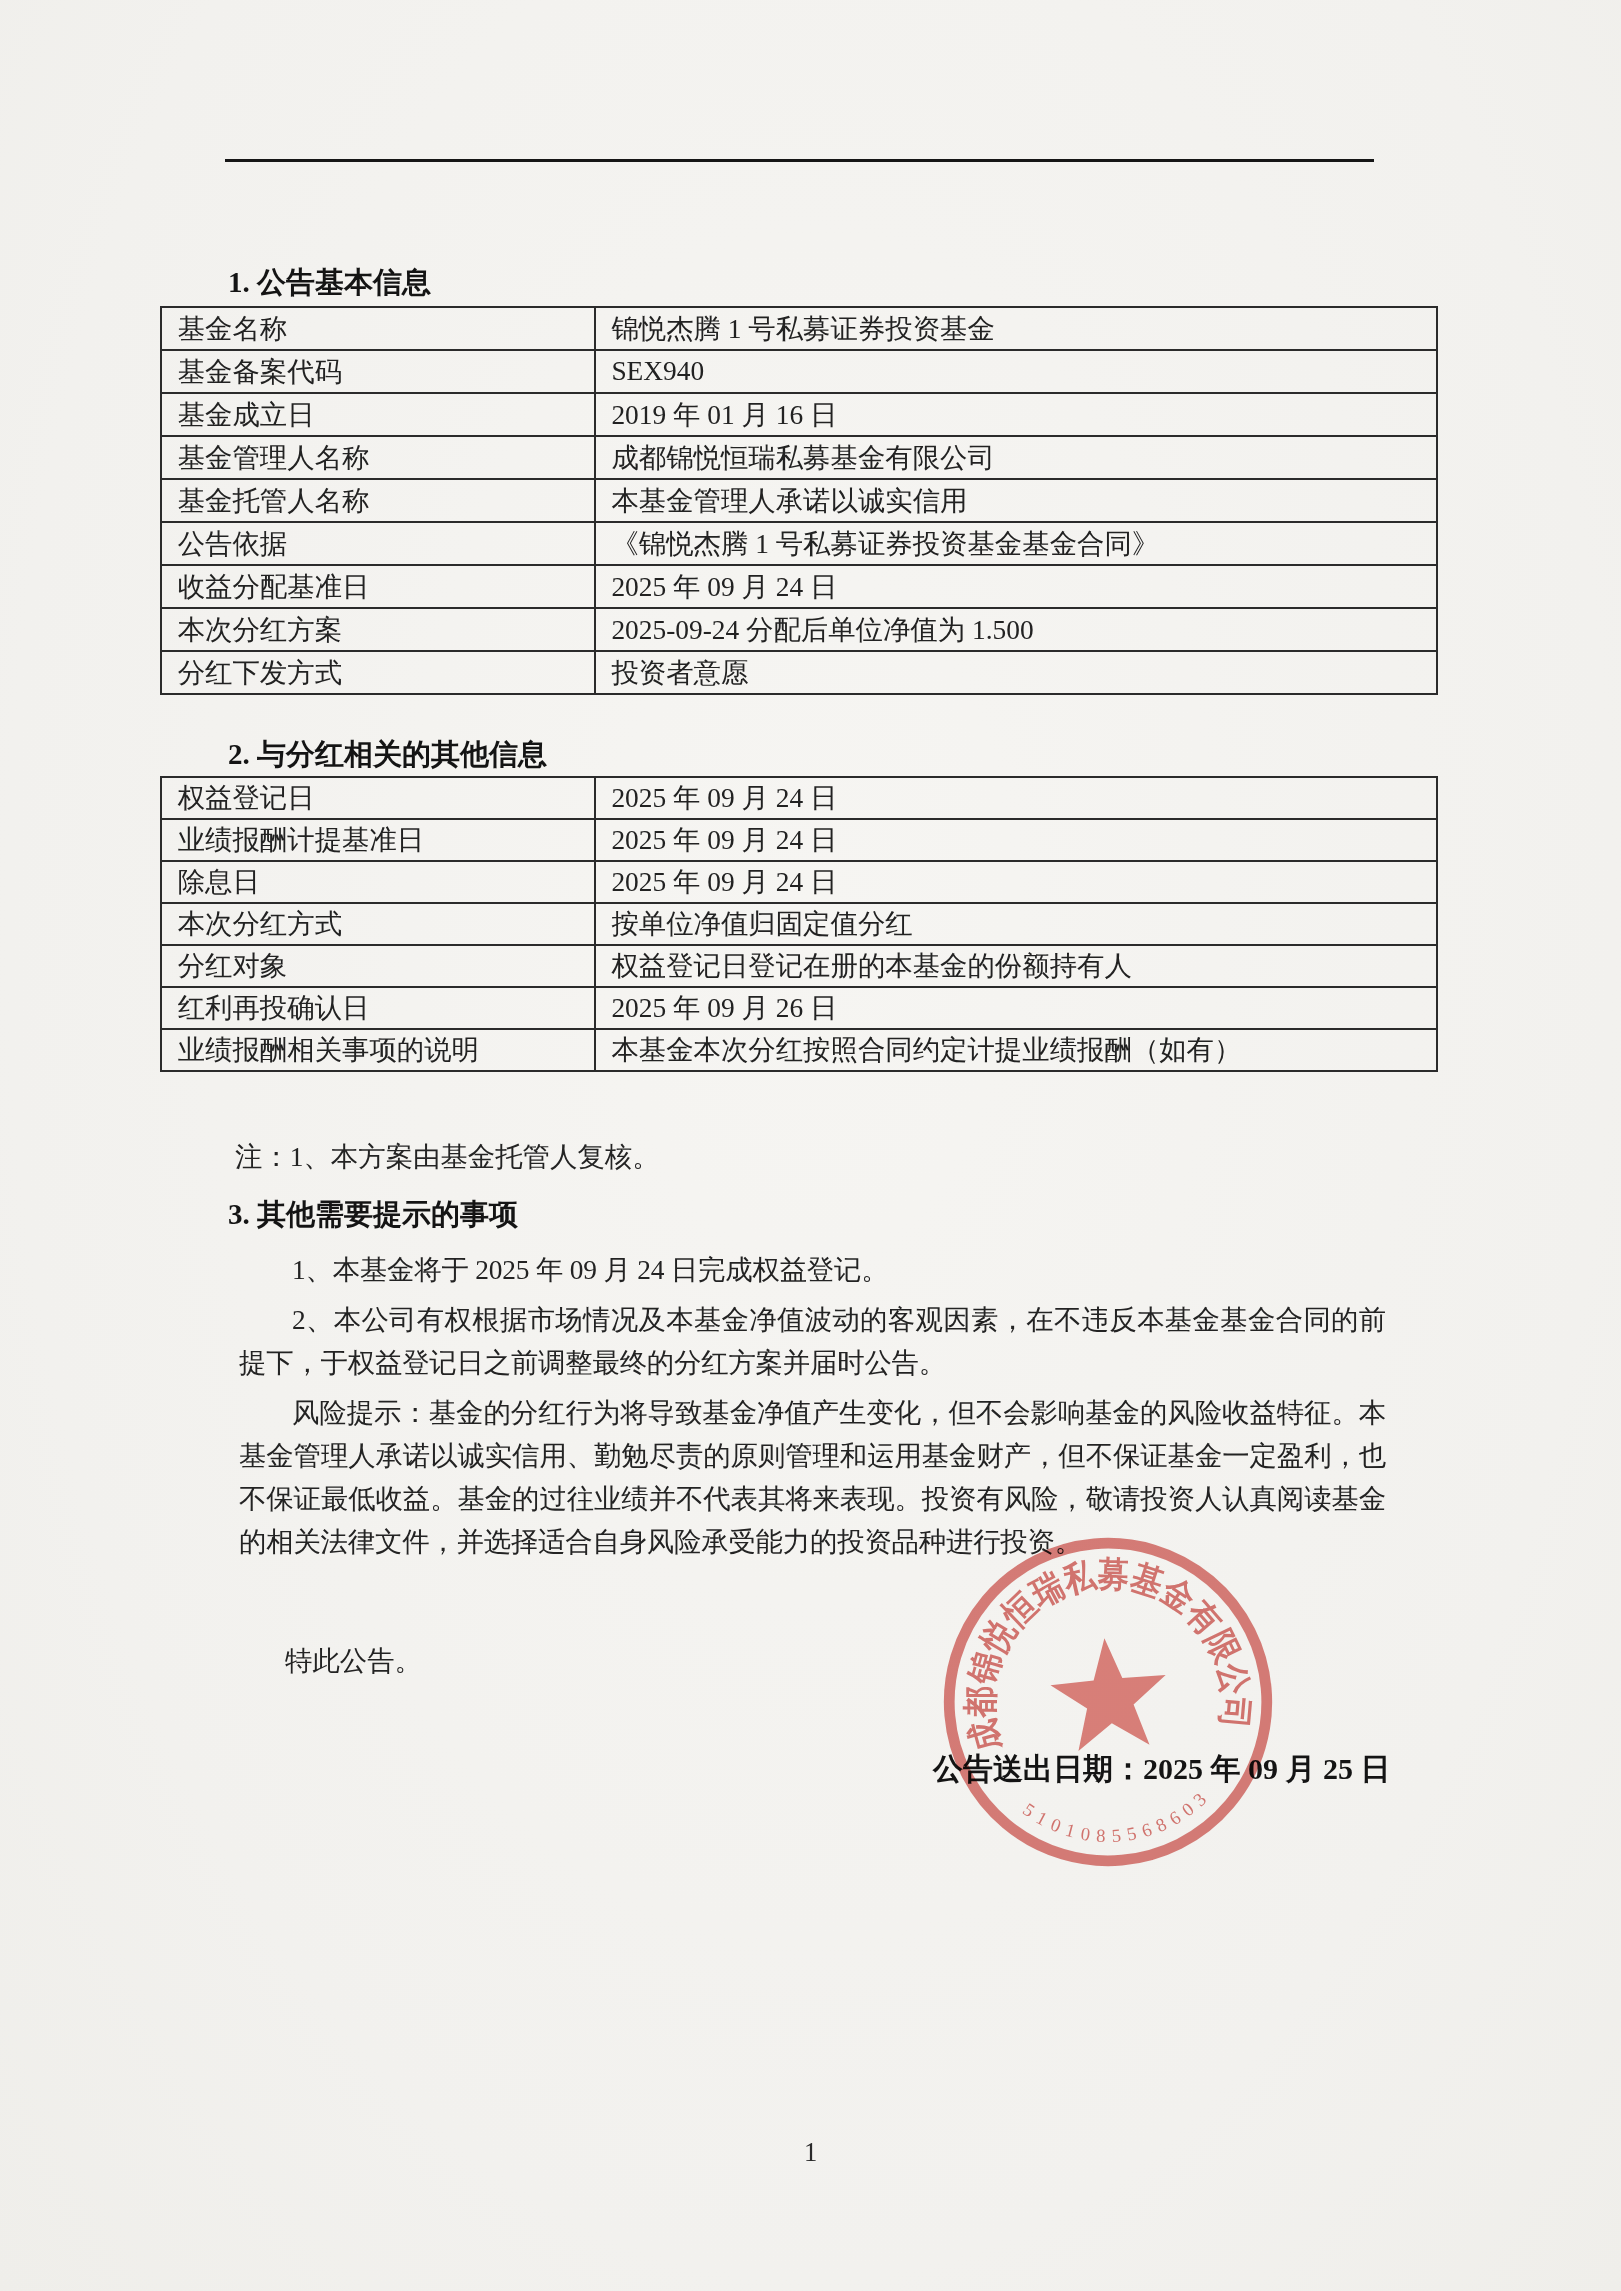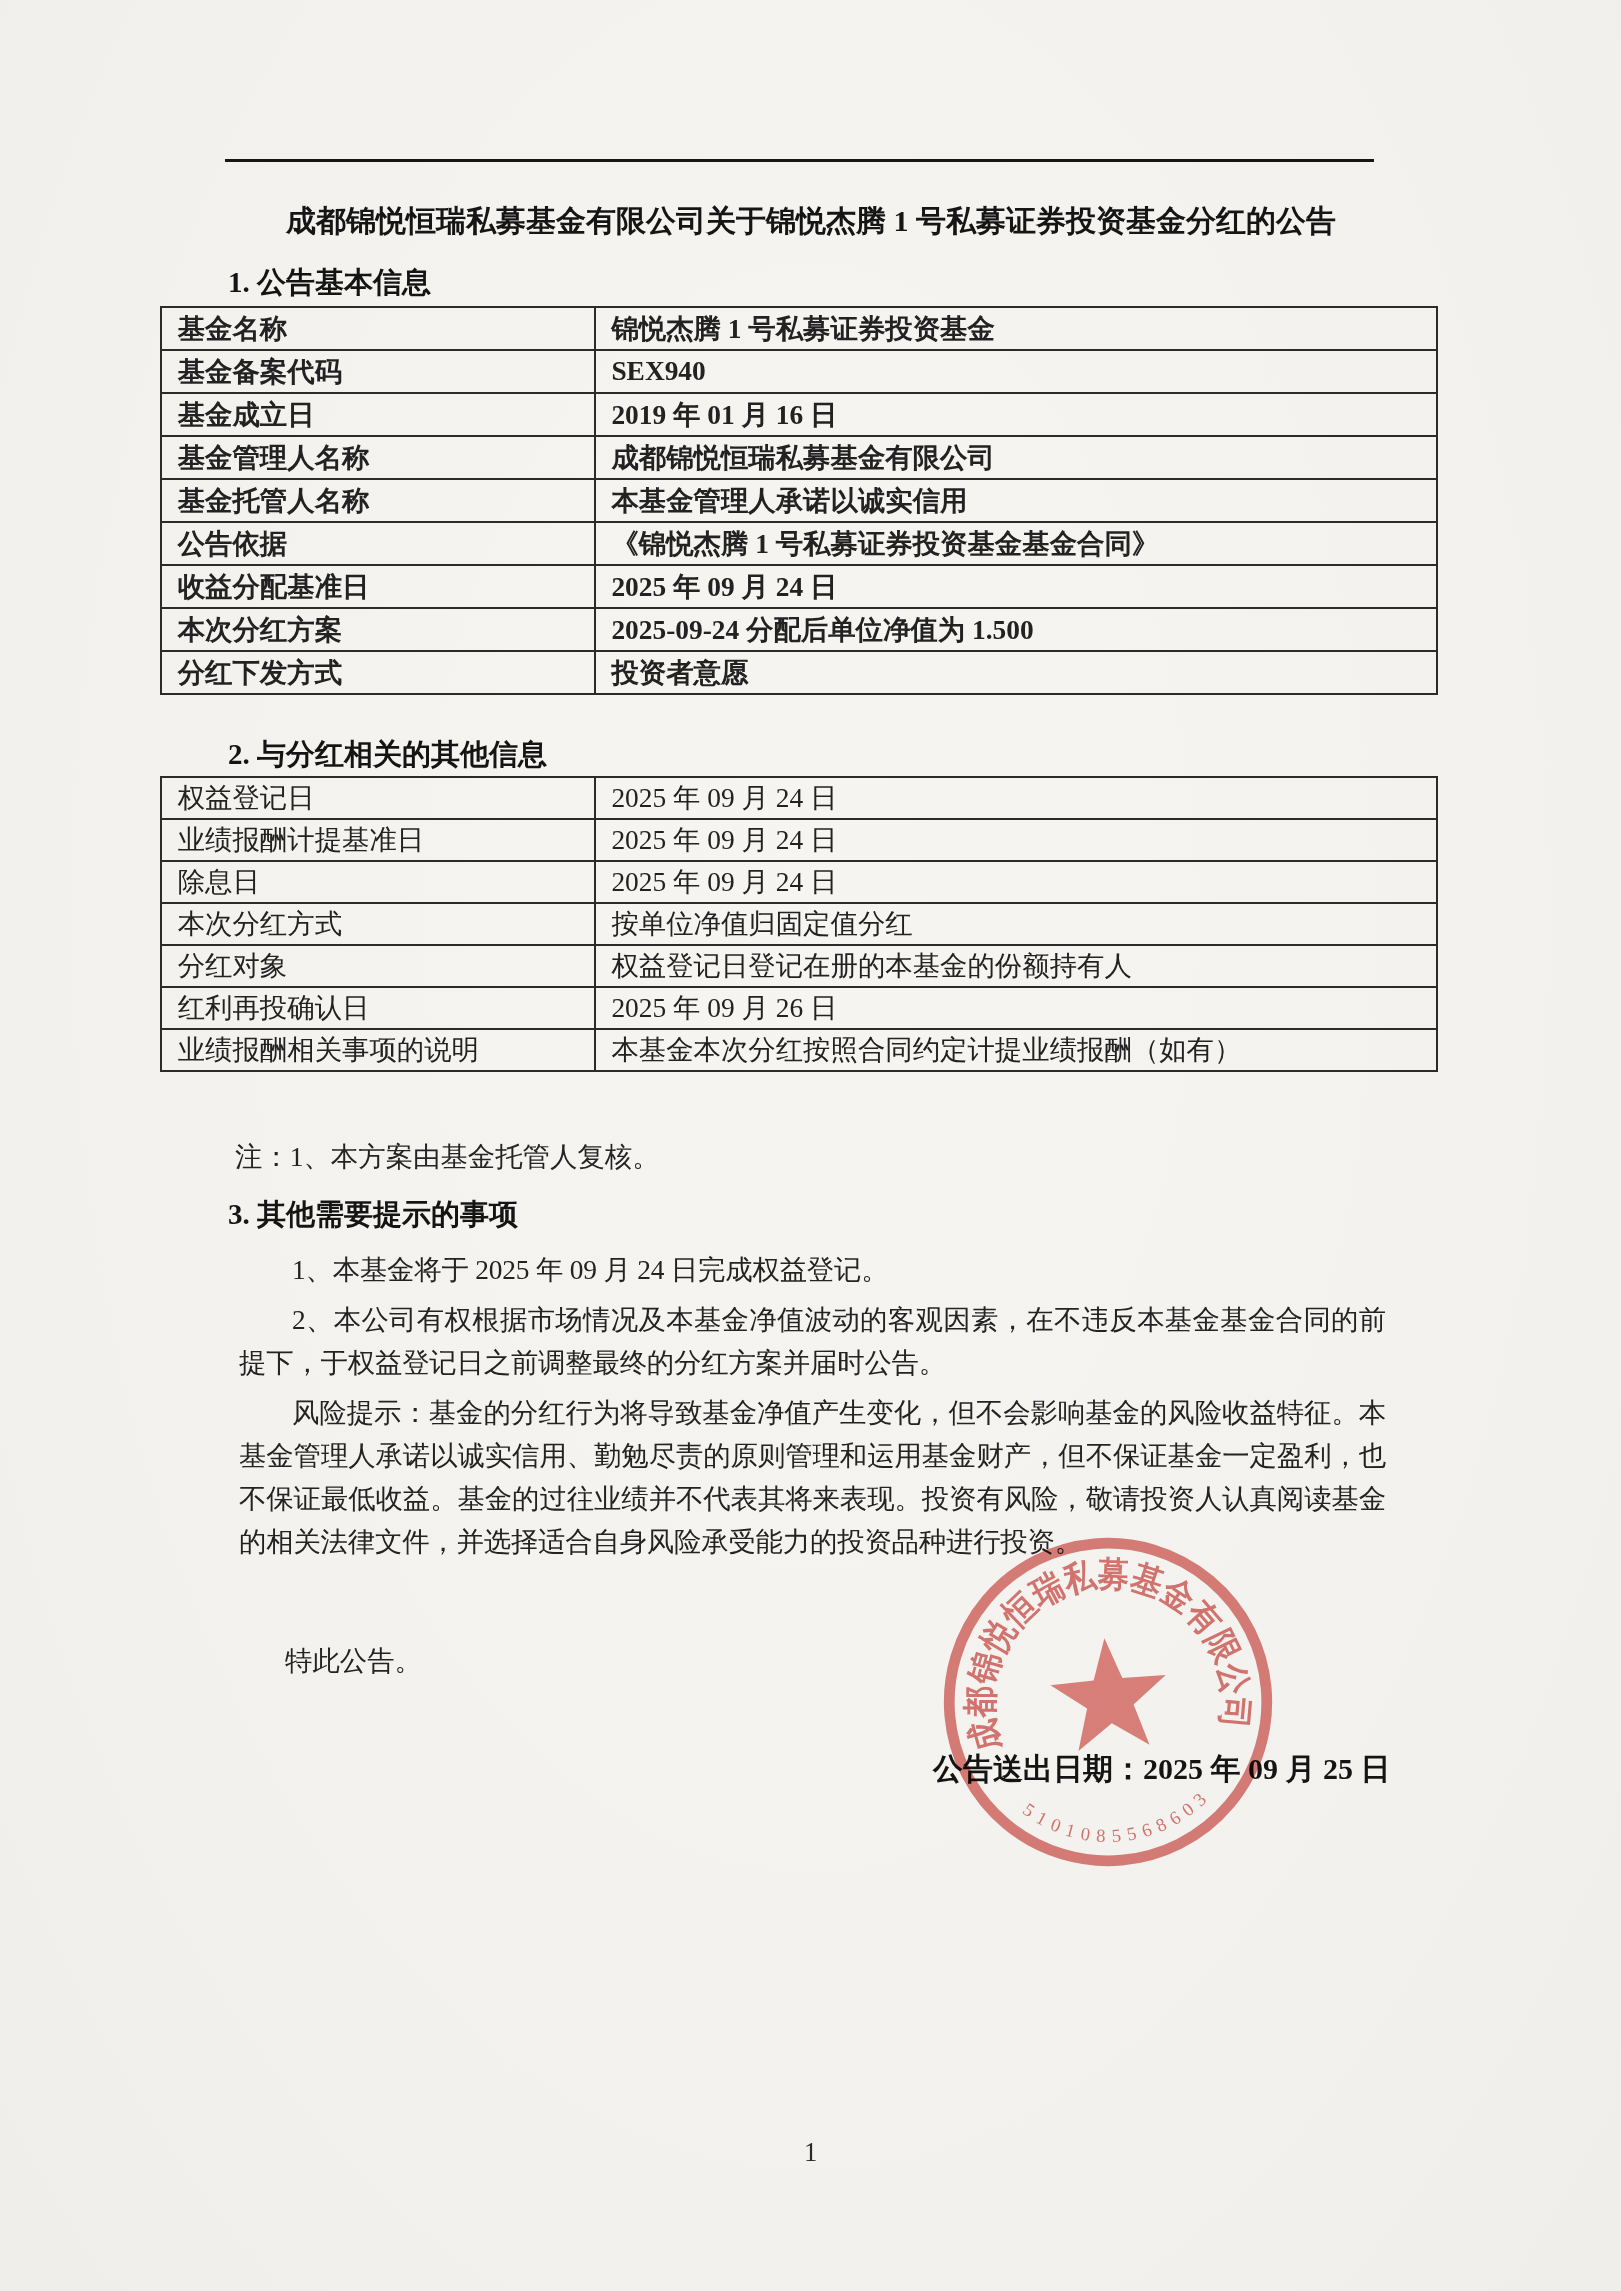--- a/index.html
+++ b/index.html
@@ -31,21 +31,21 @@
     border-collapse:collapse;table-layout:fixed;
     font-size:27.4px;color:#222;
   }
   .t1{top:306px;} .t2{top:776px;}
   table.info td{
     border:2px solid #2b2b2b;
     padding:0 0 0 15.7px;
     vertical-align:middle;
     overflow:hidden;white-space:nowrap;
   }
-  .t1 td{height:41px;font-weight:bold;}
+  .t1 td{height:41px;}
   .t2 td{height:40px;}
   td.lbl{width:416px;}
   td.val{padding-left:19.6px;}
   .note-line{
     position:absolute;left:235px;top:1139px;
     font-size:27.4px;color:#242424;white-space:nowrap;
   }
   .bodytext{
     position:absolute;left:232px;top:1242px;width:1161px;
     font-size:27.4px;line-height:43px;color:#232323;
@@ -74,21 +74,20 @@
     pointer-events:none;
   }
 </style>
 </head>
 <body>
 
 <div class="page">
 
   <div class="top-rule"></div>
 
-  <div class="doc-title">成都锦悦恒瑞私募基金有限公司关于锦悦杰腾 1 号私募证券投资基金分红的公告</div>
 
   <div class="sec-heading h1">1. 公告基本信息</div>
 
   <table class="info t1">
     <tbody>
       <tr>
         <td class="lbl">基金名称</td>
         <td class="val">锦悦杰腾 1 号私募证券投资基金</td>
       </tr>
       <tr>

